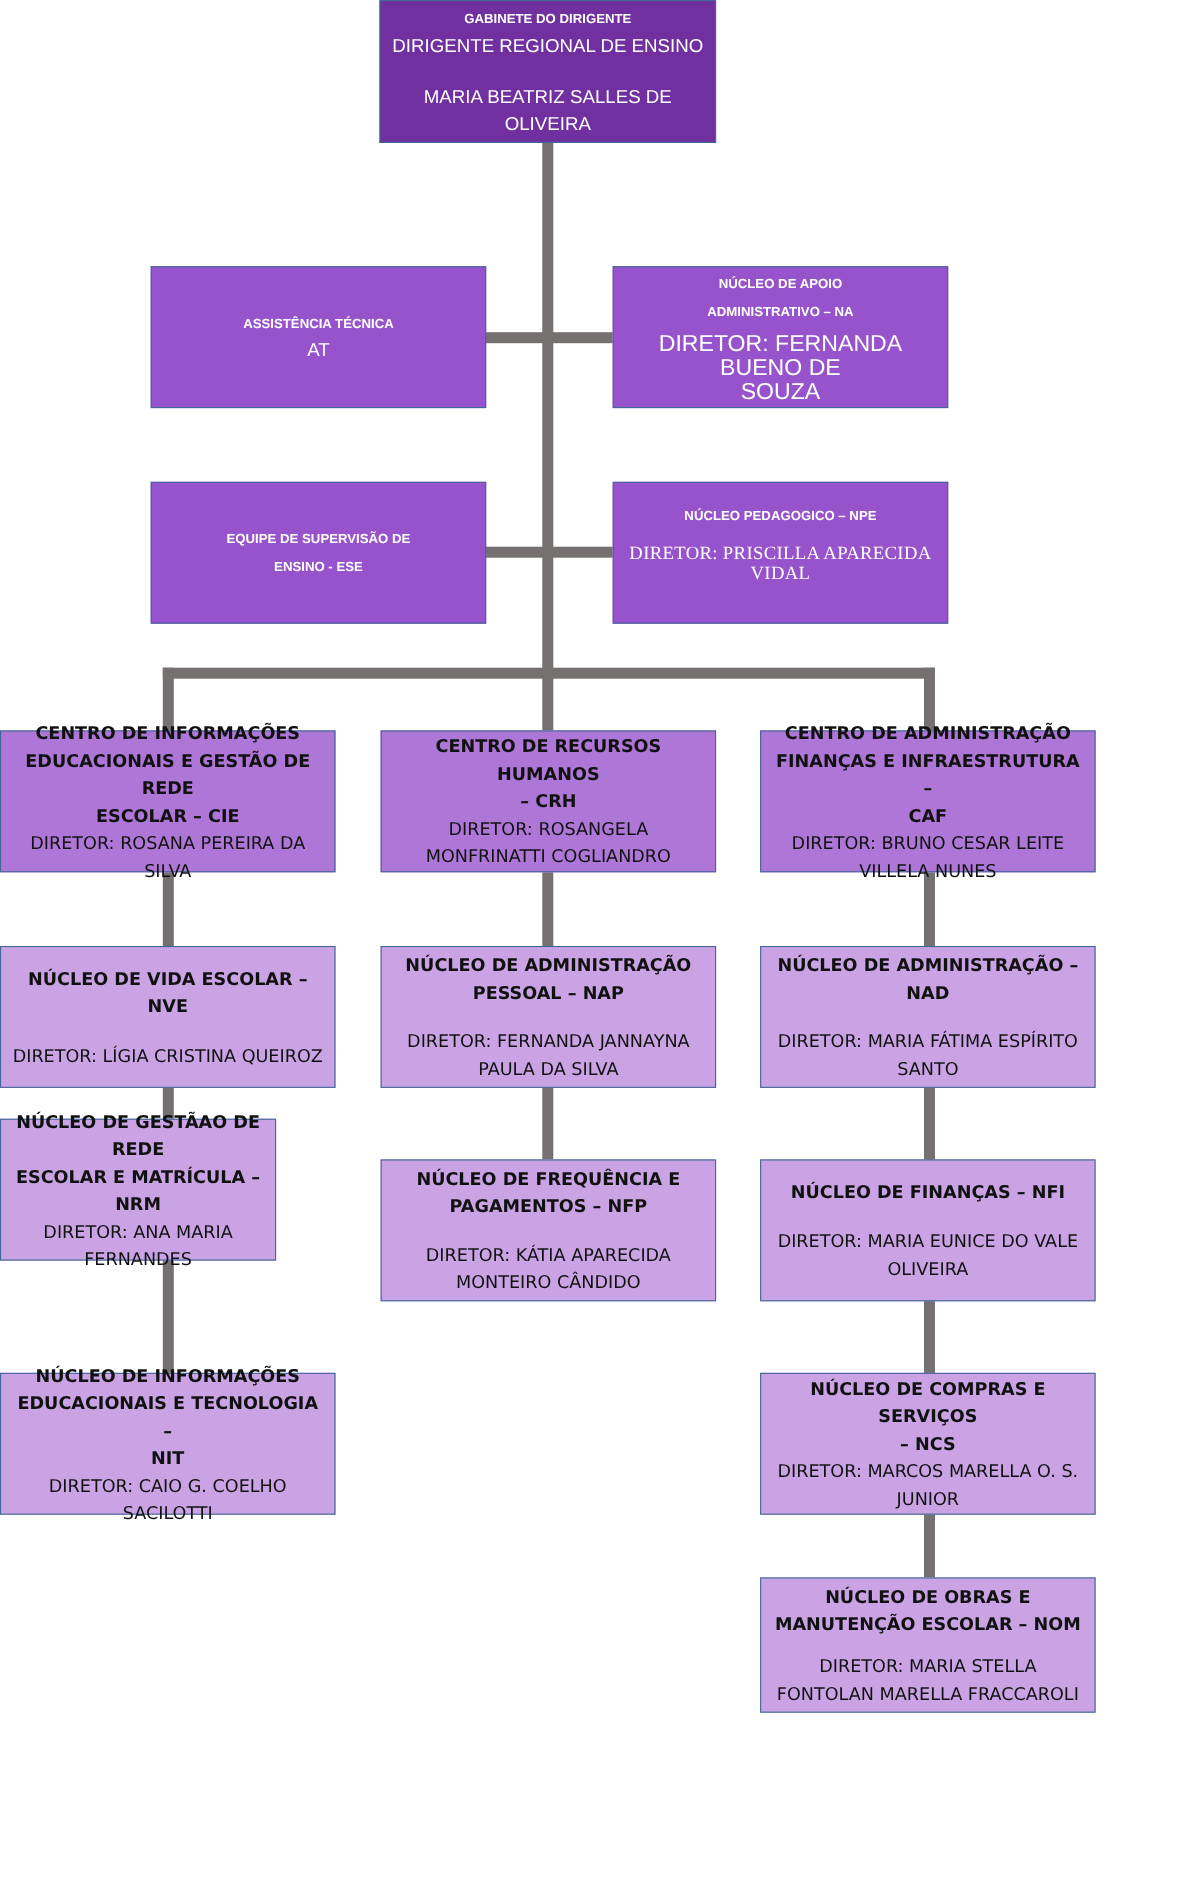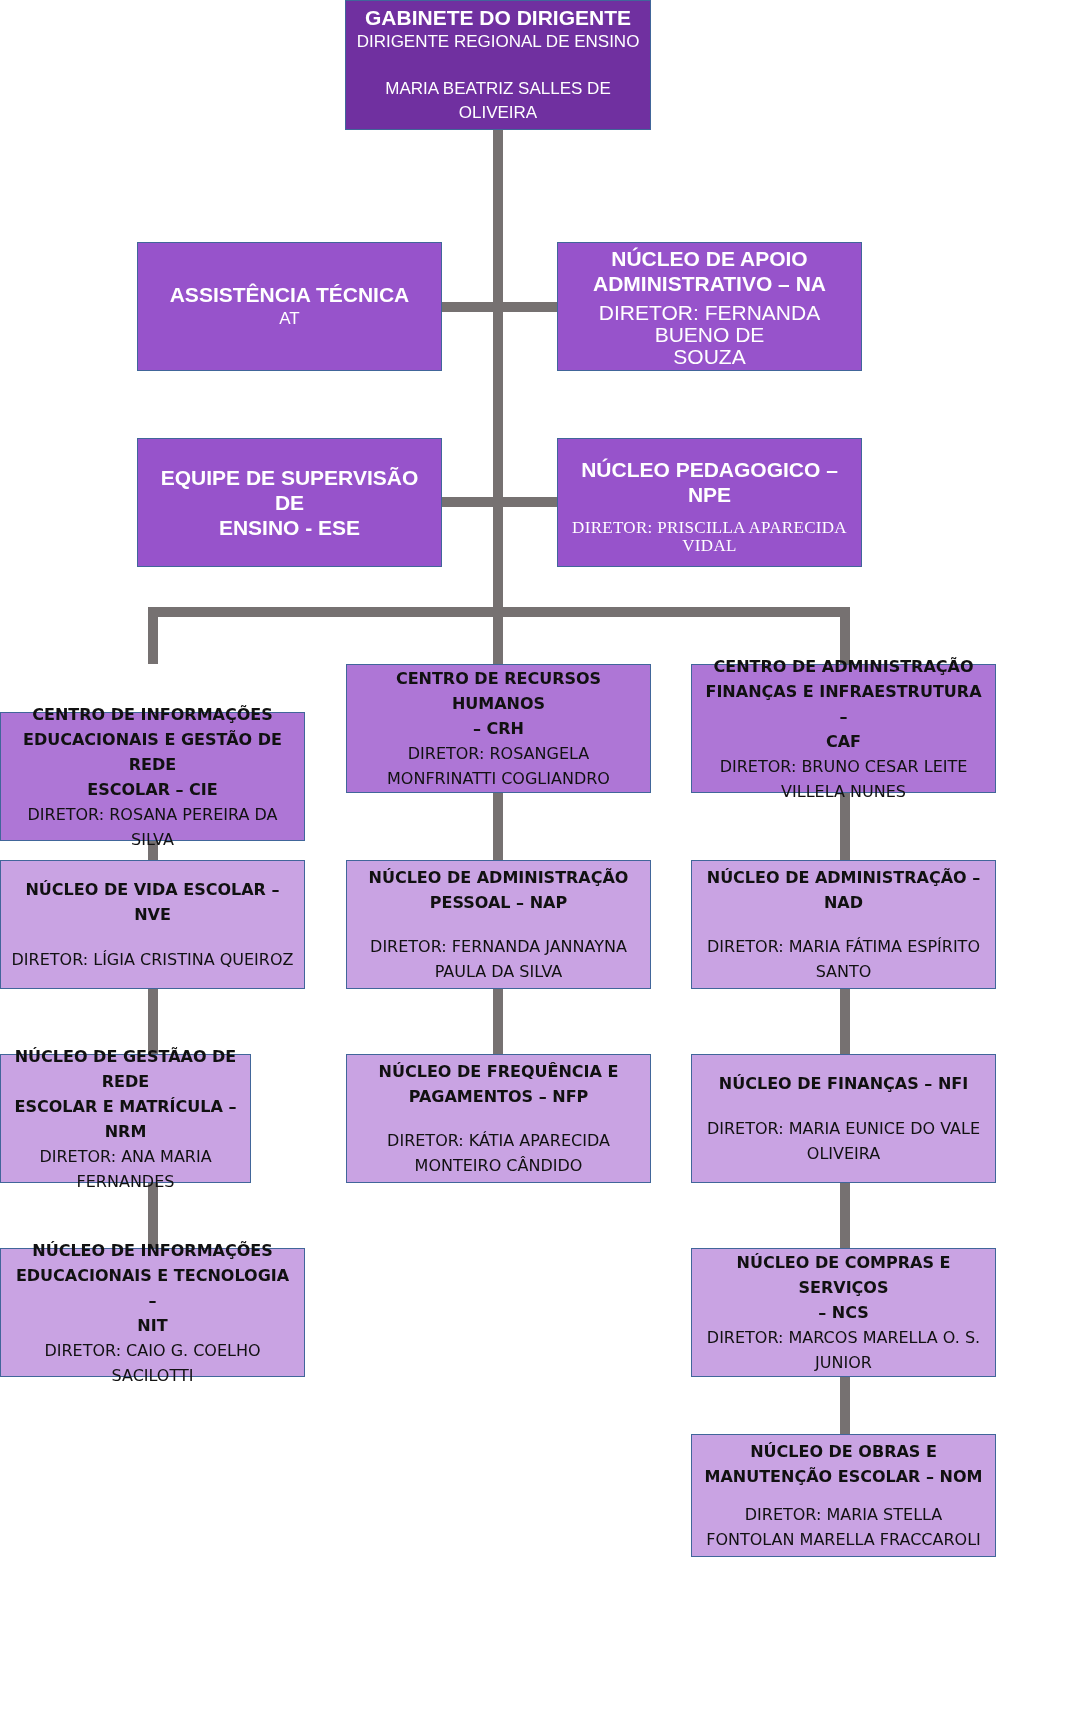--- a/index.html
+++ b/index.html
@@ -3,21 +3,21 @@
 <meta charset="utf-8">
 <style>
   html, body { margin:0; padding:0; background:#ffffff; }
   body { width:1089px; height:1713px; position:relative; overflow:hidden; font-family:"Liberation Sans", sans-serif; }
   .line { position:absolute; background:#767171; }
   .box { position:absolute; box-sizing:border-box; border:1.5px solid #41669a; display:flex; flex-direction:column; align-items:center; justify-content:center; text-align:center; padding:4px 10px; }
   .lvl0 { background:#7030a0; color:#ffffff; }
   .lvl1 { background:#9753cb; color:#ffffff;align-items:center; }
   .lvl2 { background:#ae76d6; color:#111111; }
   .lvl3 { background:#c9a3e3; color:#111111; }
-  .title { font-weight:bold; font-size:21px; line-height:25px; }
+  .title { font-weight:bold; font-size:12px; line-height:25px; }
   .sub { font-size:17px; line-height:24px; }
   .gap { height:24px; }
   .gap-s { height:12px; }
   .serif { font-family:"Liberation Serif", serif; font-size:17px; line-height:18px; letter-spacing:0.3px; }
   .sans2 { font-family:"Liberation Sans", sans-serif; font-size:21px; line-height:22px; }
   .calibri-ish { font-family:"DejaVu Sans", sans-serif; font-size:16px; line-height:25px; }
   .calibri-ish.title { font-size:16px; }
 </style>
 </head>
 <body>
@@ -66,41 +66,41 @@
 </div>
 <div class="box lvl1" style="left:557px; top:438px; width:305px; height:129px; justify-content:flex-start; padding-top:18px;">
   <div class="title">NÚCLEO PEDAGOGICO – NPE</div>
   <div class="serif" style="margin-top:12px;">
     <div>DIRETOR: PRISCILLA APARECIDA</div>
     <div>VIDAL</div>
   </div>
 </div>
 
 <div id="tree">
-    <div class="box lvl2" style="left: 0px; top: 664px; width: 305px; height: 129px; margin-top: 48px;">
+    <div class="box lvl2" style="left: 0px; top: 664px; width: 305px; height: 129px;">
       <div class="title calibri-ish">
         <div>CENTRO DE INFORMAÇÕES</div>
         <div>EDUCACIONAIS E GESTÃO DE REDE</div>
         <div>ESCOLAR – CIE</div>
       </div>
       <div class="calibri-ish">
         <div>DIRETOR: ROSANA PEREIRA DA</div>
         <div>SILVA</div>
       </div>
     </div>
     <div class="box lvl3" style="left: 0px; top: 860px; width: 305px; height: 129px;">
       <div class="title calibri-ish">
         <div>NÚCLEO DE VIDA ESCOLAR – NVE</div>
       </div>
       <div class="gap-s" style="height: 20px;"></div>
       <div class="calibri-ish">
         <div>DIRETOR: LÍGIA CRISTINA QUEIROZ</div>
       </div>
     </div>
-    <div class="box lvl3" style="left: 0px; top: 1054px; width: 251px; height: 129px;">
+    <div class="box lvl3" style="left: 0px; top: 1017px; width: 251px; height: 129px;">
       <div class="title calibri-ish">
         <div>NÚCLEO DE GESTÃAO DE REDE</div>
         <div>ESCOLAR E MATRÍCULA – NRM</div>
       </div>
       <div class="gap-s" style="height: 20px;"></div>
       <div class="calibri-ish">
         <div>DIRETOR: ANA MARIA FERNANDES</div>
       </div>
     </div>
     <div class="box lvl3" style="left: 0px; top: 1248px; width: 305px; height: 129px;">

